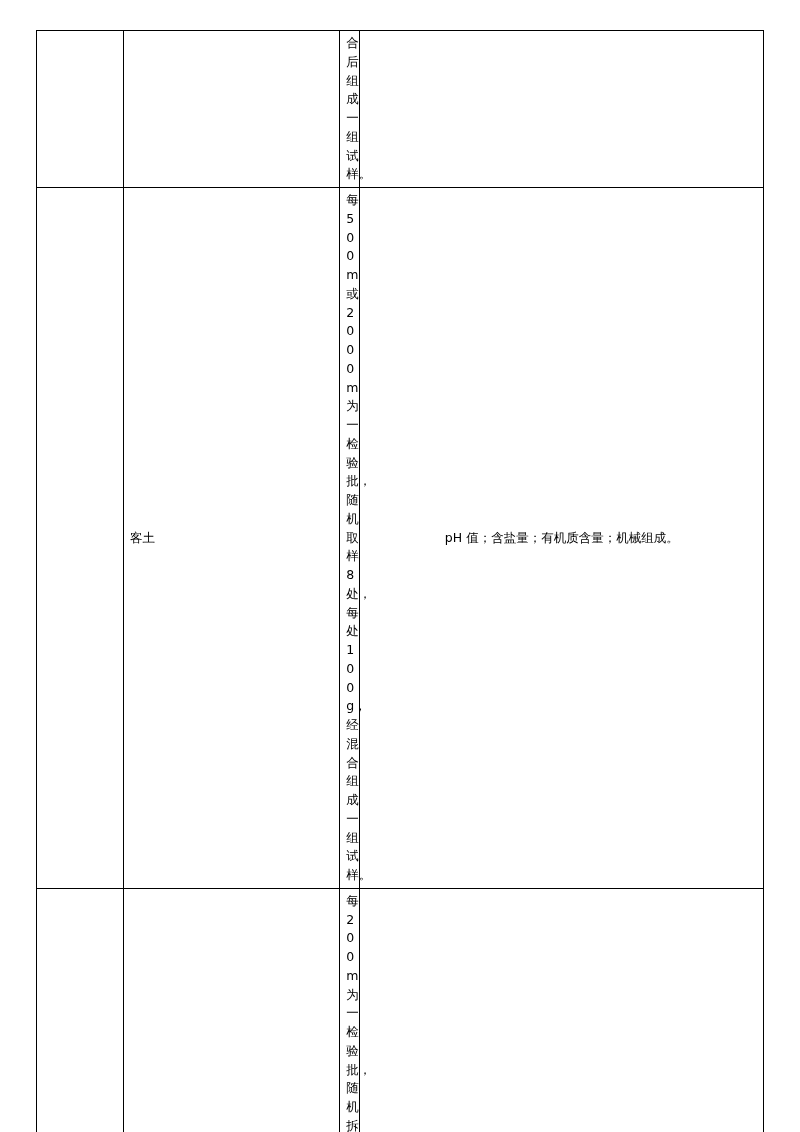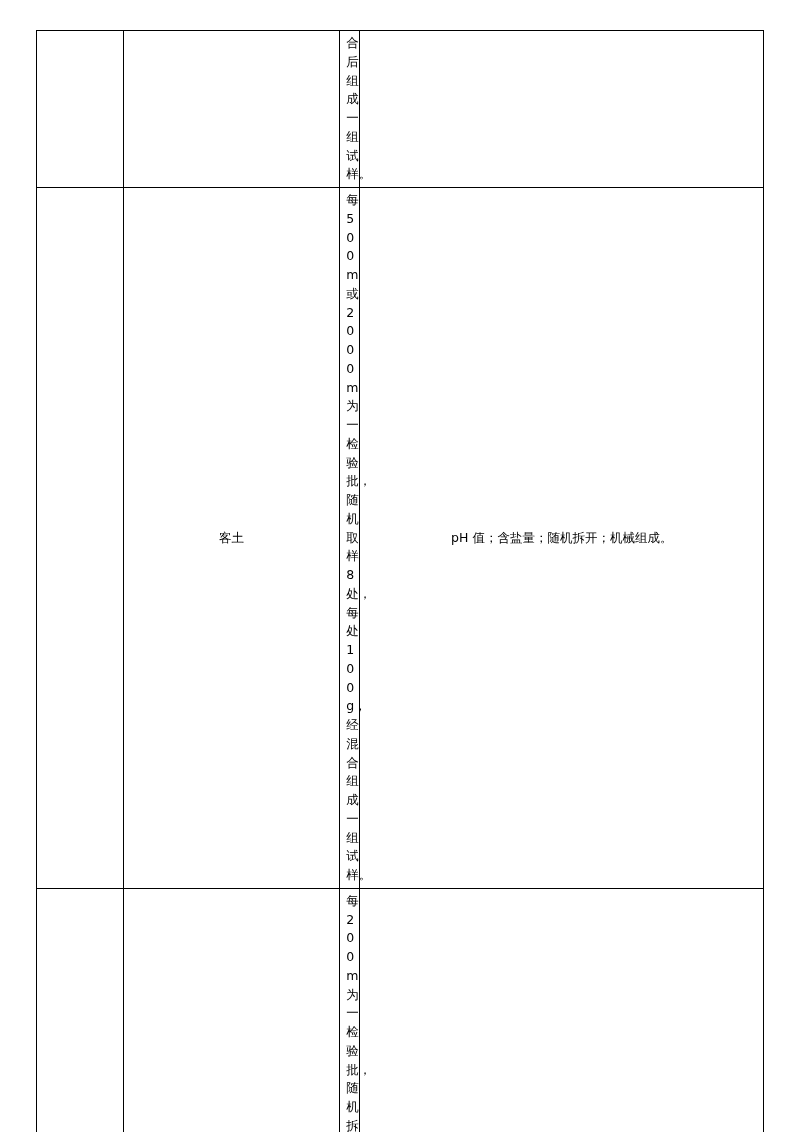--- a/index.html
+++ b/index.html
@@ -33,21 +33,20 @@
     vertical-align: middle;
     word-break: break-all;
     margin-left: 8px;
   }
   td.col-no {
     width: 26px;
     text-align: center;
   }
   td.col-name {
     width: 84px;
-    text-align: center;
   }
   td.col-desc {
     width: 1%;
     text-align: justify;
     text-align-last: left;
   }
   td.col-item {
     width: 168px;
     text-align: center;
   }
@@ -65,21 +64,21 @@
       <tr>
         <td class="col-no"></td>
         <td class="col-name"></td>
         <td class="col-desc">合后组成一组试样。</td>
         <td class="col-item"></td>
       </tr>
       <tr>
         <td class="col-no"></td>
         <td class="col-name">客土</td>
         <td class="col-desc">每 500m  或 2000m  为一检验批，随机取样 8  处，每处 100g，经混合组成一组试样。</td>
-        <td class="col-item">pH 值；含盐量；随机拆开；机械组成。</td>
+        <td class="col-item">pH 值；含盐量；有机质含量；机械组成。</td>
       </tr>
       <tr>
         <td class="col-no"></td>
         <td class="col-name">种植基质</td>
         <td class="col-desc">每 200m  为一检验批，随机拆开 5  袋取样，每袋取 100g，经混合组成一组试样。</td>
         <td class="col-item">湿容重；pH 值；全氮量；速效磷、速效钾含量；有机质含量。</td>
       </tr>
 
     </tbody>
   </table>

